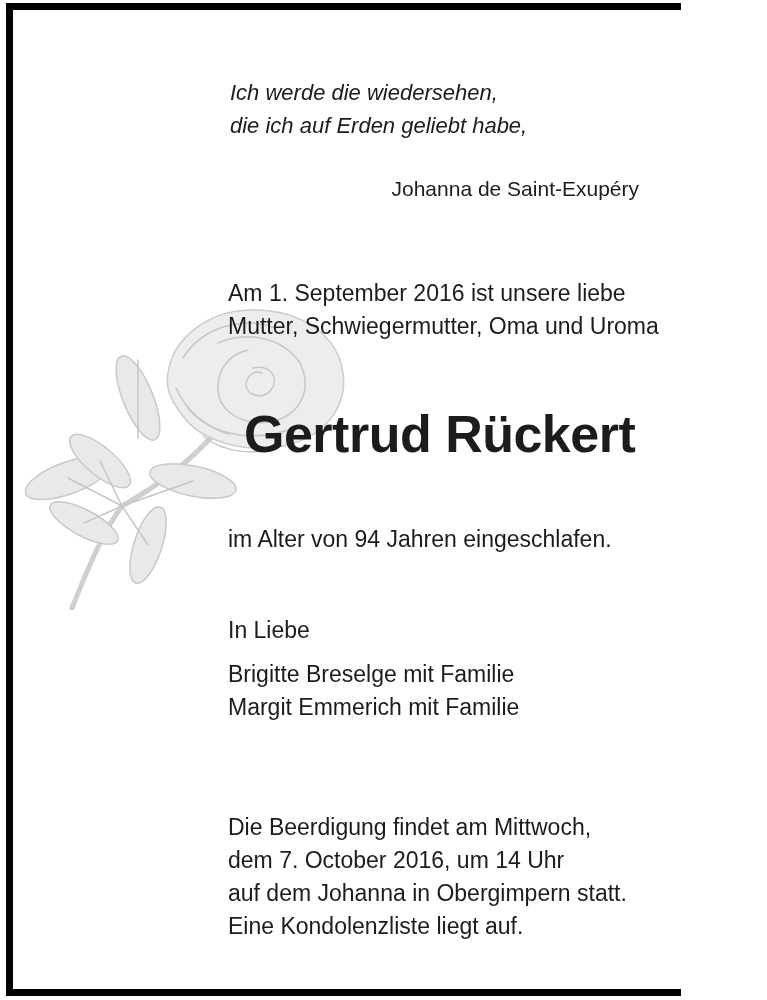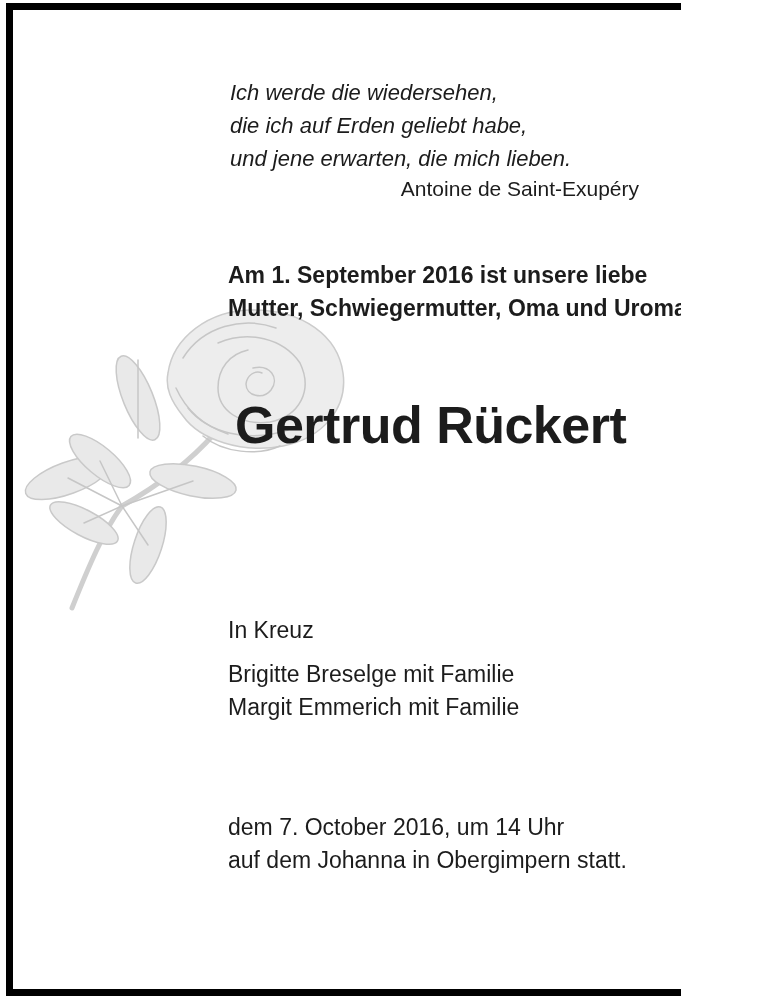--- a/index.html
+++ b/index.html
@@ -49,27 +49,26 @@
     font-size: 22px;
   }
   .attribution {
     right: 42px;
     top: 172px;
     text-align: right;
     font-size: 21px;
   }
   .announcement {
     left: 228px;
-    top: 259px;
-    font-weight: bold;
+    top: 277px;
   }
   .deceased-name {
     left: 228px;
     top: 392px;
-    margin: 7px;
+    margin: 16px;
     font-size: 52px;
     line-height: 52px;
     font-weight: bold;
     letter-spacing: -0.5px;
   }
   .maiden-name {
     left: 228px;
     top: 454px;
     width: 435px;
     text-align: center;
@@ -142,37 +141,39 @@
         <path d="M 168 90 C 178 112, 196 128, 220 136"></path>
       </g>
     </g>
   </svg>
 
   <div class="frame"></div>
 
   <div class="textblock quote">
     <div>Ich werde die wiedersehen,</div>
     <div>die ich auf Erden geliebt habe,</div>
-    <div>und jene erwarten, die mich lieben.</div>
   </div>
-  <div class="textblock attribution">Antoine de Saint-Exupéry</div>
+  <div class="textblock attribution">Johanna de Saint-Exupéry</div>
 
   <div class="textblock announcement">
     <div>Am 1. September 2016 ist unsere liebe</div>
     <div>Mutter, Schwiegermutter, Oma und Uroma</div>
   </div>
 
   <h1 class="textblock deceased-name">Gertrud Rückert</h1>
 
+  <div class="textblock death-statement">im Alter von 94 Jahren eingeschlafen.</div>
 
-  <div class="textblock closing">In Kreuz</div>
+  <div class="textblock closing">In Liebe</div>
 
   <div class="textblock mourners">
     <div>Brigitte Breselge mit Familie</div>
     <div>Margit Emmerich mit Familie</div>
   </div>
 
   <div class="textblock funeral">
+    <div>Die Beerdigung findet am Mittwoch,</div>
     <div>dem 7. October 2016, um 14 Uhr</div>
     <div>auf dem Johanna in Obergimpern statt.</div>
+    <div>Eine Kondolenzliste liegt auf.</div>
   </div>
 
 </div>
 
 </body></html>

